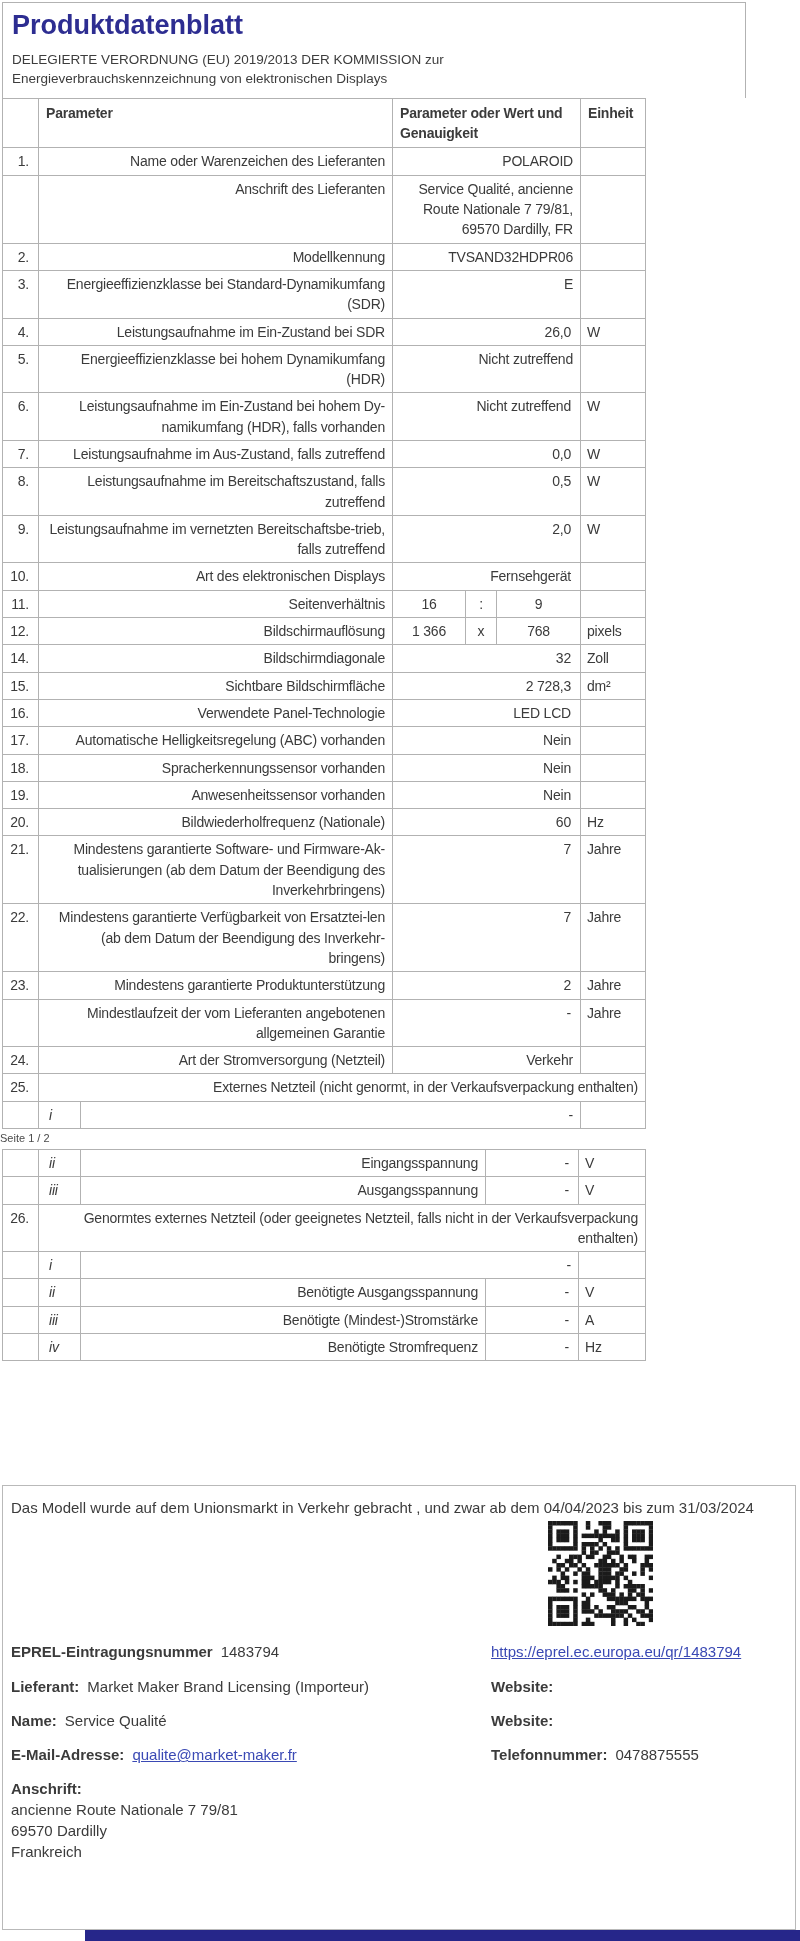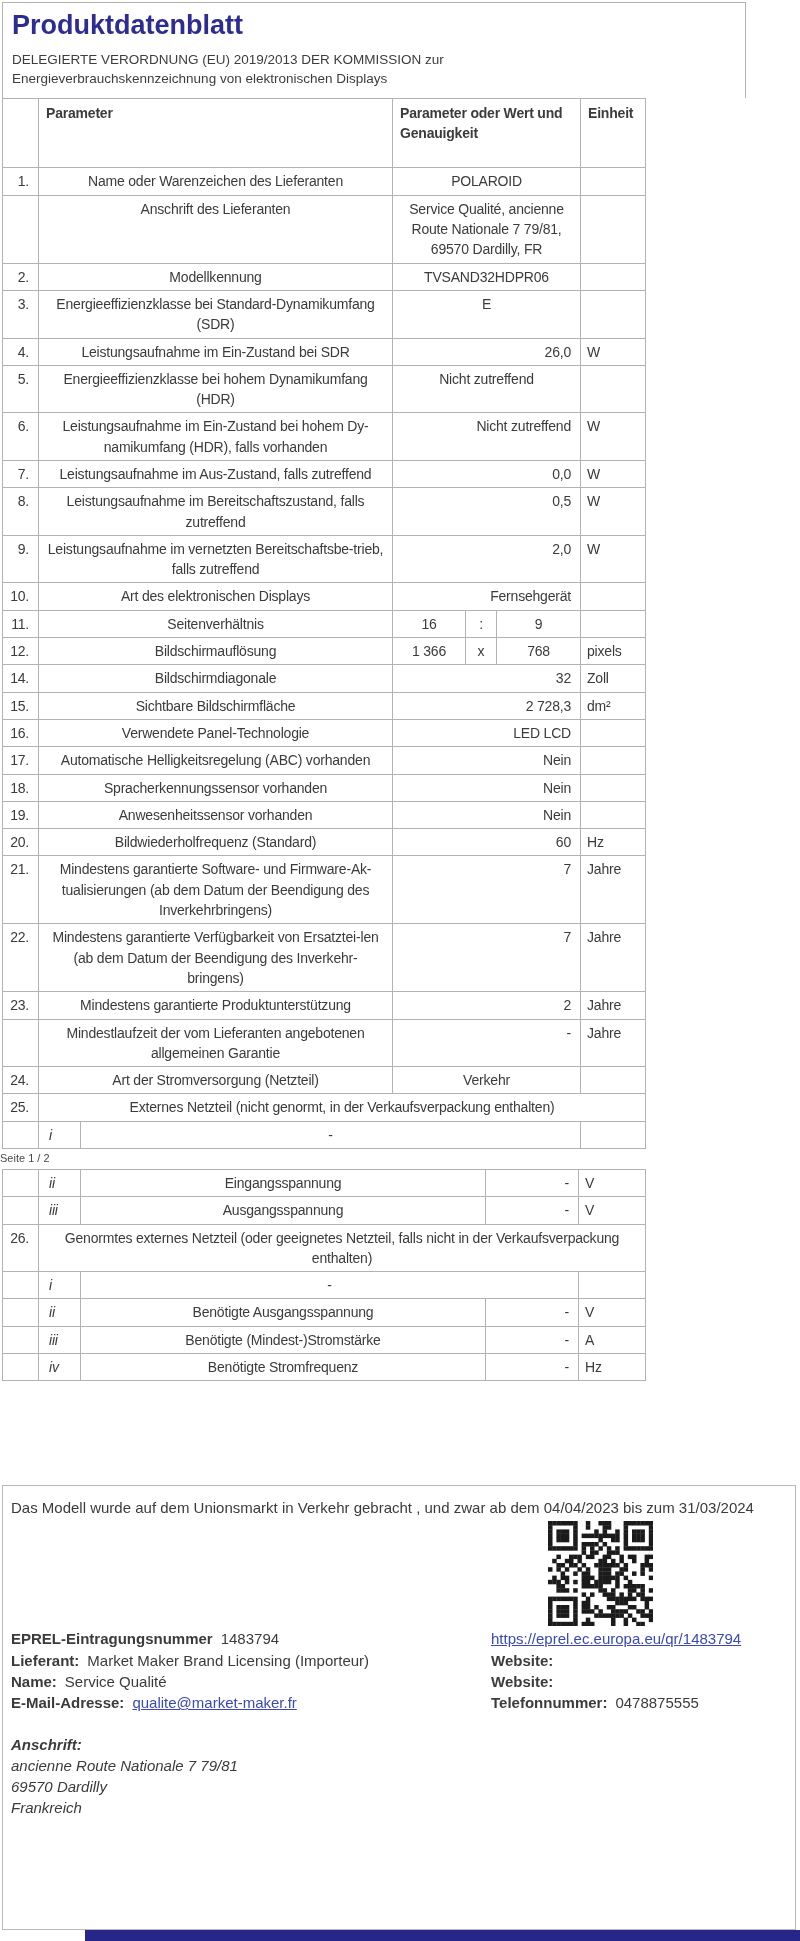--- a/index.html
+++ b/index.html
@@ -19,44 +19,44 @@
     margin:10px 0 0;font-size:13.5px;line-height:1.4;max-width:445px;color:#3d3d3d;
   }
   .ptable{
     margin-left:2px;border-collapse:collapse;table-layout:fixed;width:643px;
     font-size:14px;color:#3b3b3b;background:#fff;
   }
   .ptable td{
     border:1px solid #b2b2b2;padding:3px 7px;vertical-align:top;line-height:1.45;
     letter-spacing:-0.2px;word-wrap:break-word;
   }
-  .ptable thead td{font-weight:bold;padding-top:4px;padding-bottom:24px;}
+  .ptable thead td{font-weight:bold;padding-top:4px;padding-bottom:4px;}
   .num{text-align:right;padding-right:9px !important;}
   .roman{font-style:italic;padding-left:10px !important;}
   .vr{text-align:right;padding-right:9px !important;margin-top:48px;}
-  .vl{text-align:center;}
+  .vl{text-align:right;}
   .vc{text-align:center;border-radius:10px;}
   .unit{padding-left:6px !important;}
   .pagemark{
     width:796px;text-align:left;font-size:11px;color:#4a4a4a;margin:3px 0 5px;
   }
   .bbox{
     position:absolute;left:2px;top:1485px;width:794px;height:445px;
     border:1px solid #b9b9b9;box-sizing:border-box;padding:9px 12px 8px 8px;
     font-size:15px;background:#fff;
   }
   .market{margin:2px 0 0;line-height:1.45;max-width:778px;}
   .qrrow{display:flex;justify-content:flex-end;padding-right:130px;margin-top:2px;height:107px;}
-  .inforow{display:grid;grid-template-columns:480px 1fr;line-height:1.4;align-items:start;}
+  .inforow{display:grid;grid-template-columns:480px 1fr;margin-top:13px;line-height:1.4;align-items:start;}
   .b{font-weight:bold;margin-right:8px;}
   .lnk{
     color:#3a49b4;text-decoration:underline;word-break:break-all;
     max-width:255px;display:inline-block;line-height:1.5;
   }
-  .anschrift{margin-top:19px;line-height:1.4;font-style:italic;}
+  .anschrift{margin-top:11px;line-height:1.4;}
   .bluebar{position:absolute;left:85px;top:1930px;width:715px;height:11px;background:#26268a;}
 </style>
 </head>
 <body>
 
 <div>
 
   <div class="titlebox">
     <h1>Produktdatenblatt</h1>
     <p class="subtitle">DELEGIERTE VERORDNUNG (EU) 2019/2013 DER KOMMISSION zur Energieverbrauchskennzeichnung von elektronischen Displays</p>
@@ -194,21 +194,21 @@
           <td class="unit"></td>
         </tr>
         <tr>
           <td class="num">19.</td>
           <td class="vl" colspan="2">Anwesenheitssensor vorhanden</td>
           <td class="vr" colspan="3">Nein</td>
           <td class="unit"></td>
         </tr>
         <tr>
           <td class="num">20.</td>
-          <td class="vl" colspan="2">Bildwiederholfrequenz (Standard)</td>
+          <td class="vl" colspan="2">Bildwiederholfrequenz (Nationale)</td>
           <td class="vr" colspan="3">60</td>
           <td class="unit">Hz</td>
         </tr>
         <tr>
           <td class="num">21.</td>
           <td class="vl" colspan="2">Mindestens garantierte Software- und Firmware-Ak-tualisierungen (ab dem Datum der Beendigung des Inverkehrbringens)</td>
           <td class="vr" colspan="3">7</td>
           <td class="unit">Jahre</td>
         </tr>
         <tr>

